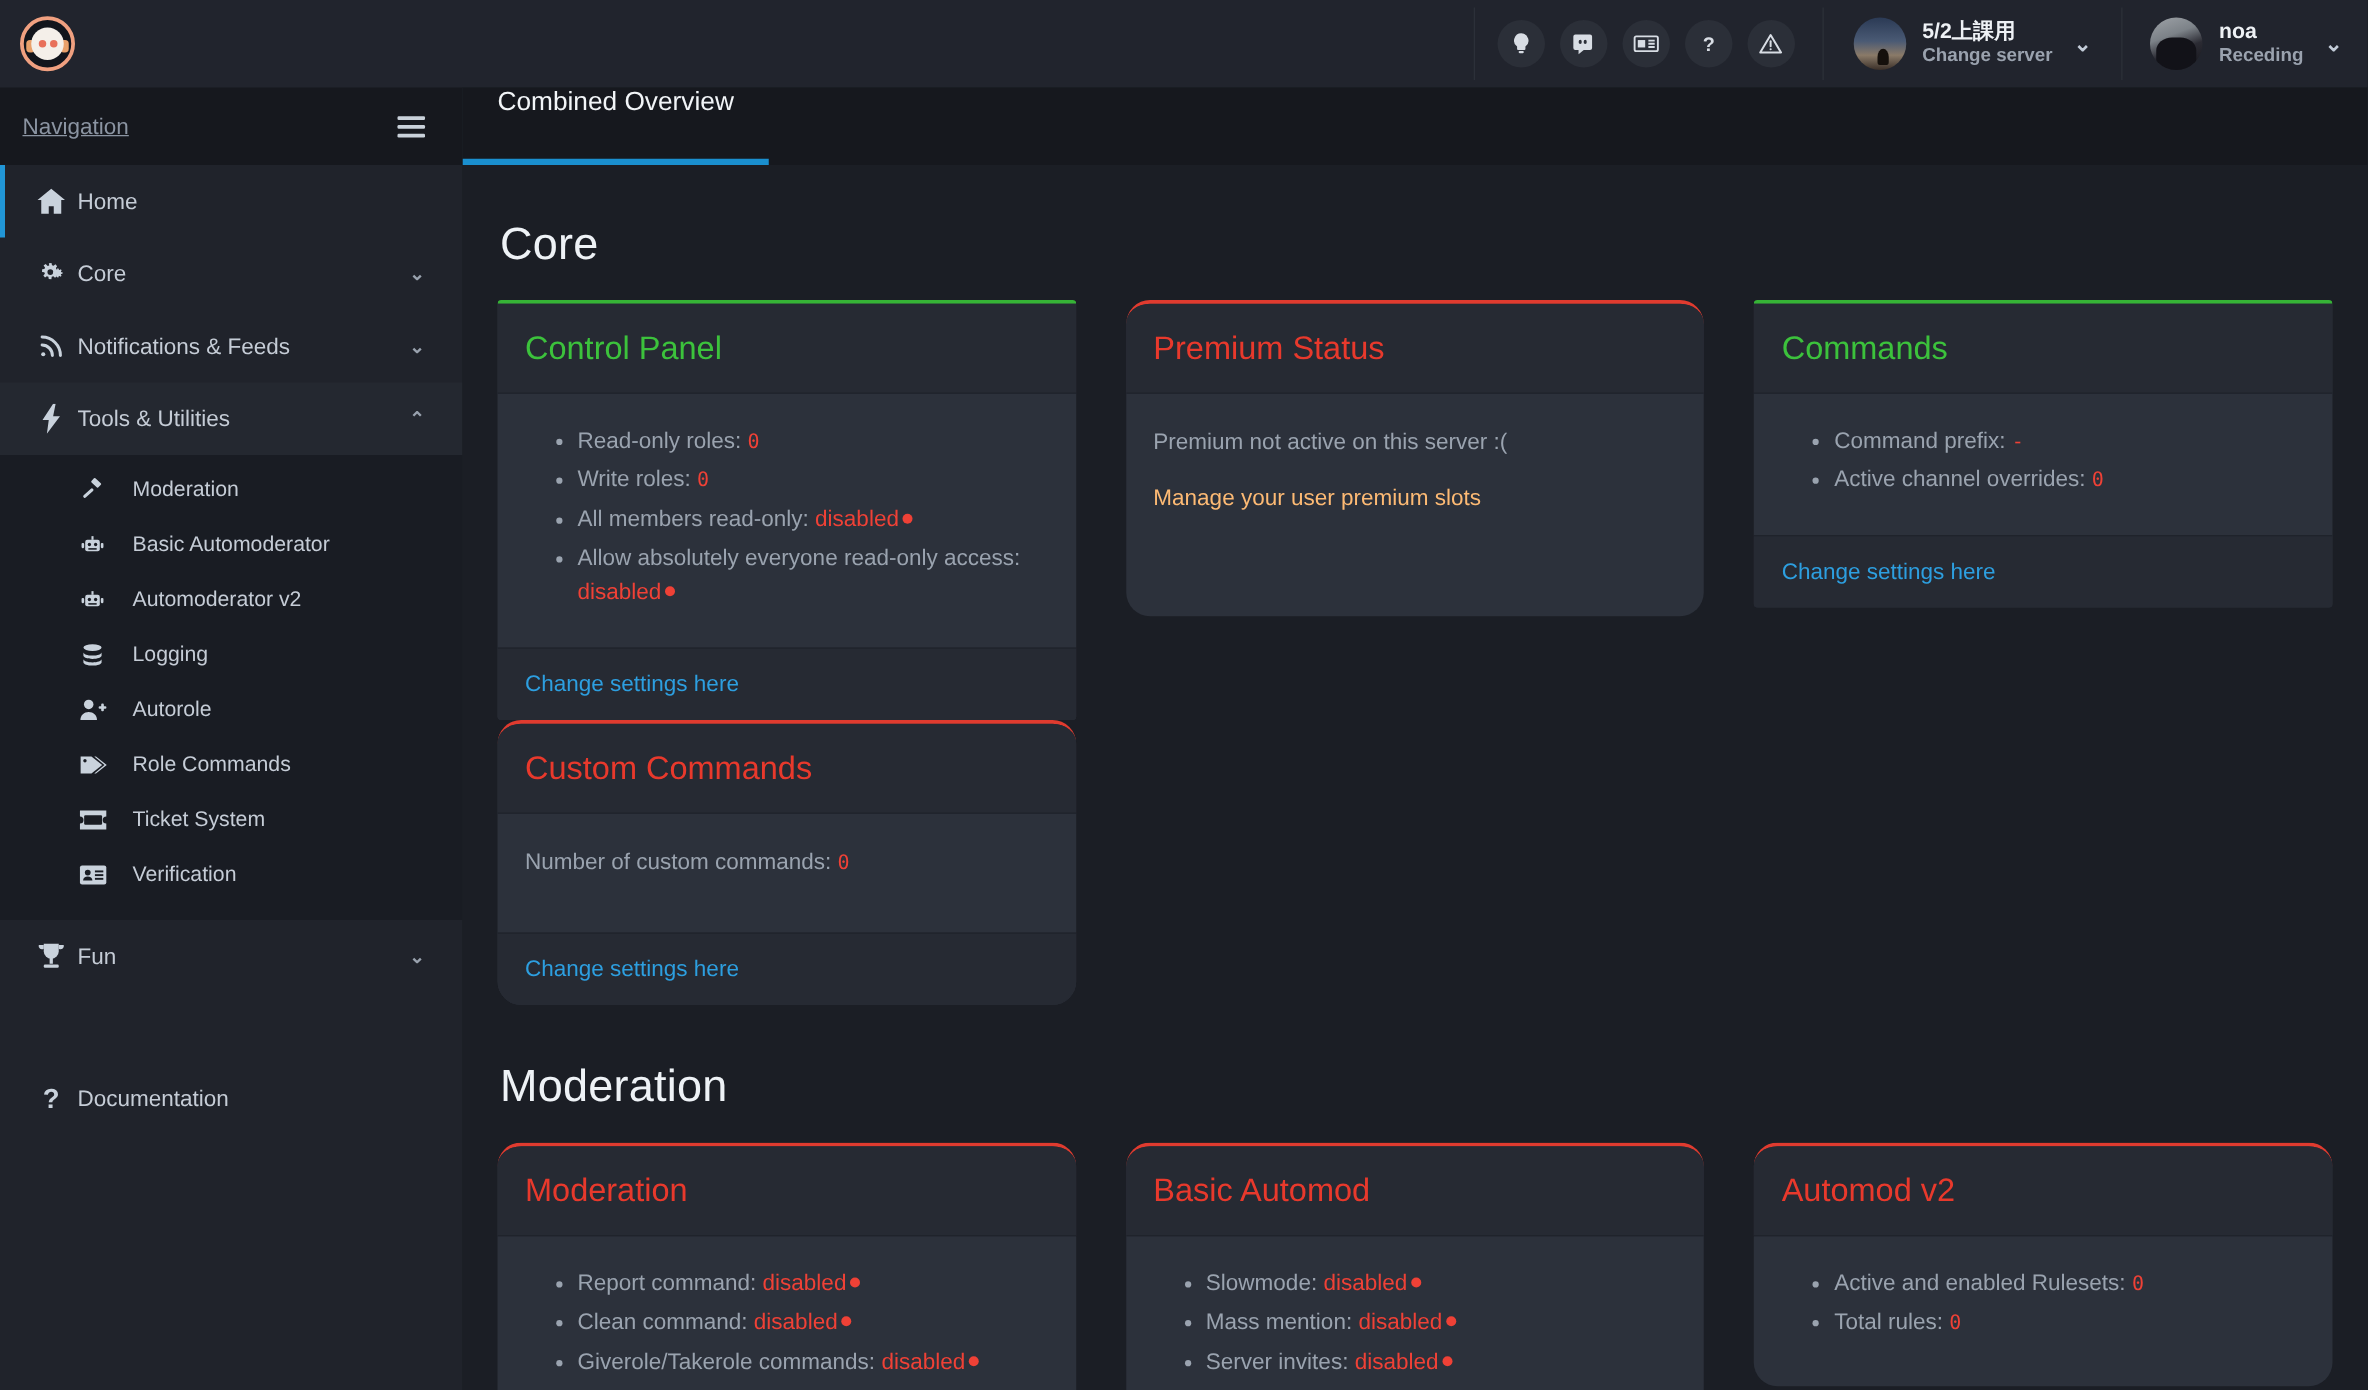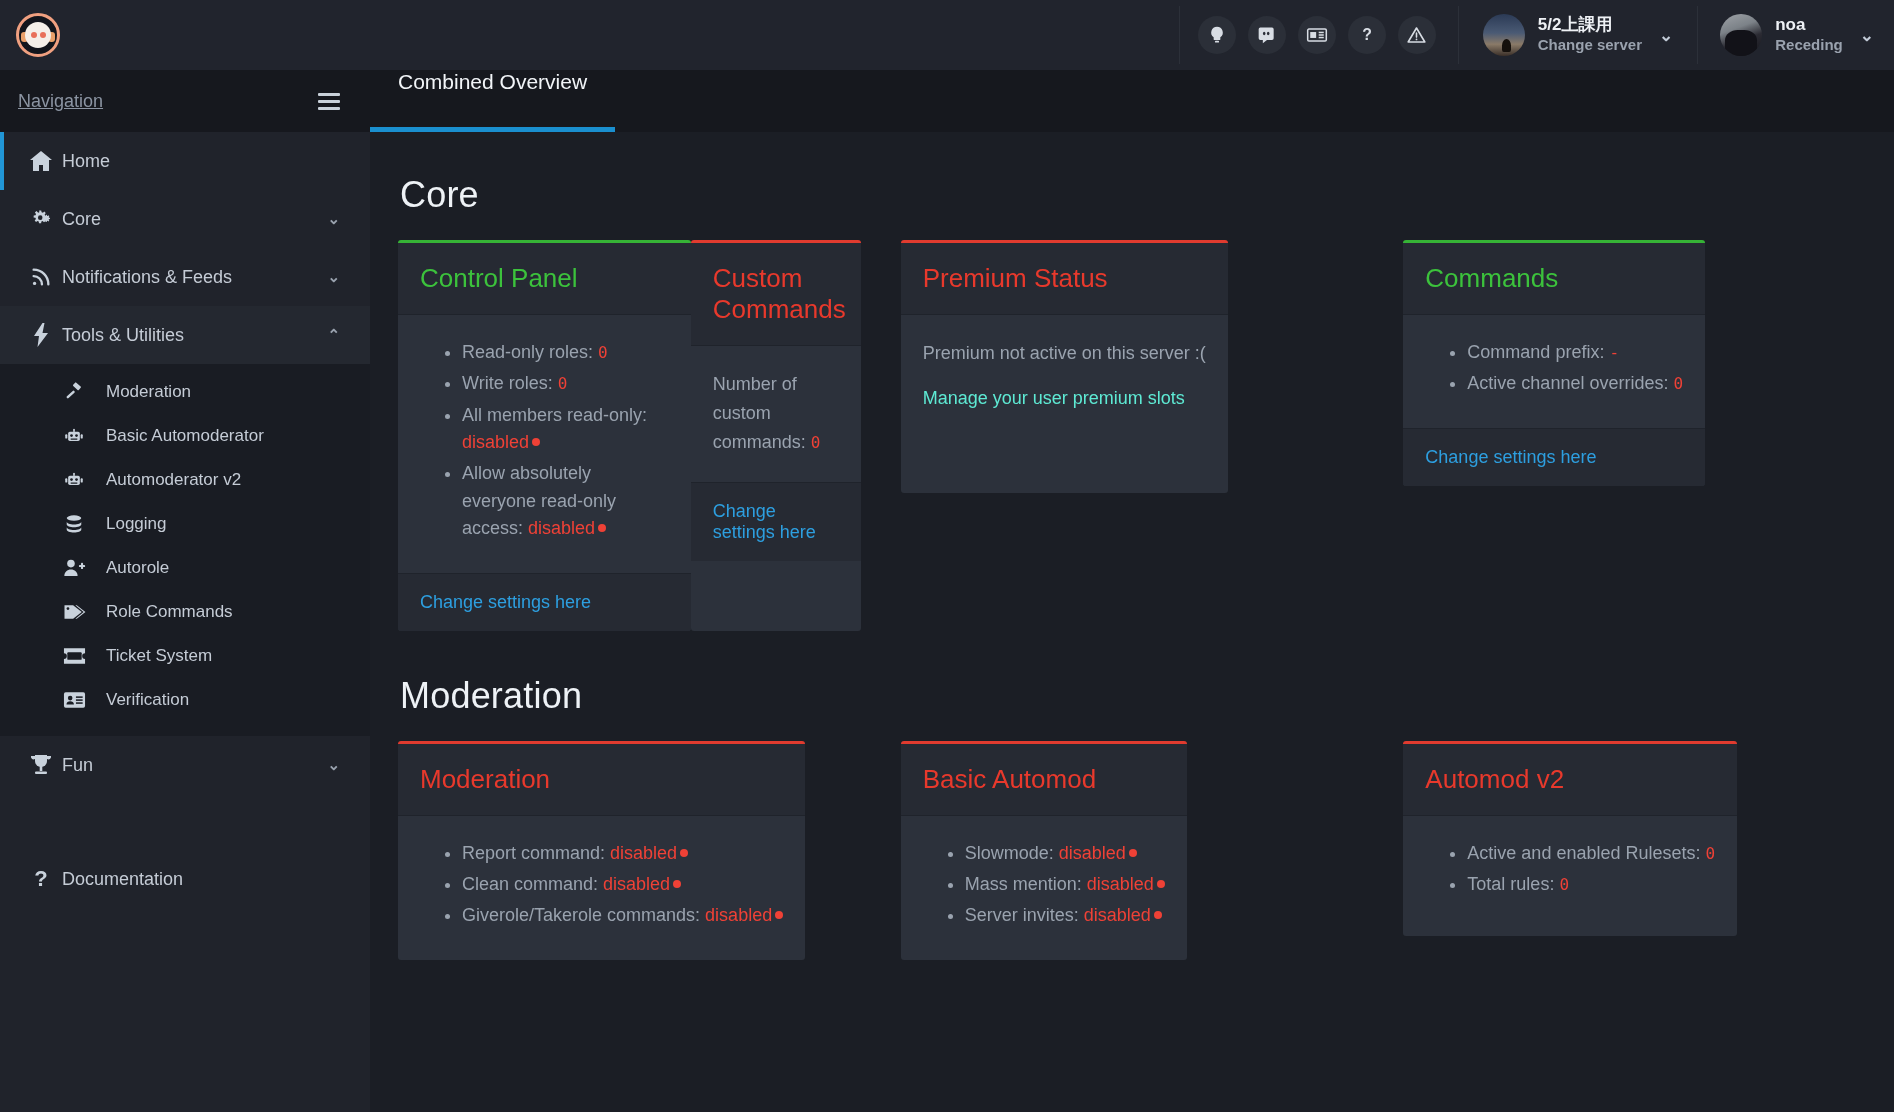--- a/index.html
+++ b/index.html
@@ -143,30 +143,30 @@
     content: ""; position: absolute; left: 0; bottom: 0; width: 100%; height: 5px;
     background: #1a8fcf;
   }
   #content { padding: 26px 28px 0 28px; }
 
   .section-title {
     color: #eef2f6; font-size: 36px; font-weight: normal;
     margin: 16px 0 24px 2px; letter-spacing: .2px;
   }
   .card-grid { display: flex; gap: 40px; align-items: flex-start; }
-  .col { width: 470px; display: flex; flex-direction: row; gap: 0; }
+  .col { width: 470px; display: flex; flex-direction: column; gap: 0; }
 
   .card {
     background: #2c313b;
     border-radius: 3px;
     border-top: 3px solid transparent;
     overflow: hidden;
   }
   .card.green { border-top-color: #36b336; }
-  .card.red   { border-top-color: #e03b2f; }
+  .card.red   { border-top-color: #e03b2f; border-radius: 19px; }
 
   .card-head {
     background: #262a33;
     padding: 20px 22px 20px 22px;
     border-bottom: 1px solid #1f232b;
   }
   .card-title { font-size: 26px; font-weight: normal; }
   .card-title.green { color: #3cc23c; }
   .card-title.red   { color: #e8392c; }
 
@@ -182,21 +182,21 @@
   .val-dis::after {
     content: ""; display: inline-block; width: 8px; height: 8px; border-radius: 50%;
     background: #ef4136; margin-left: 3px; vertical-align: 2px;
   }
 
   .card-foot {
     background: #262a33; padding: 18px 22px;
     border-top: 1px solid #1f232b;
   }
   .link { color: #2d9fe0; font-size: 18px; text-decoration: none; cursor: pointer; }
-  .body-link { color: #5eead4; font-size: 18px; cursor: pointer; display: inline-block; margin-top: 20px; }
+  .body-link { color: #fdba74; font-size: 18px; cursor: pointer; display: inline-block; margin-top: 20px; }
 </style>
 </head>
 <body>
 
 <div id="topbar">
 
   <div id="brand-area">
     <div class="logo-badge">
       <div class="ear l"></div>
         <div class="ear r"></div>

